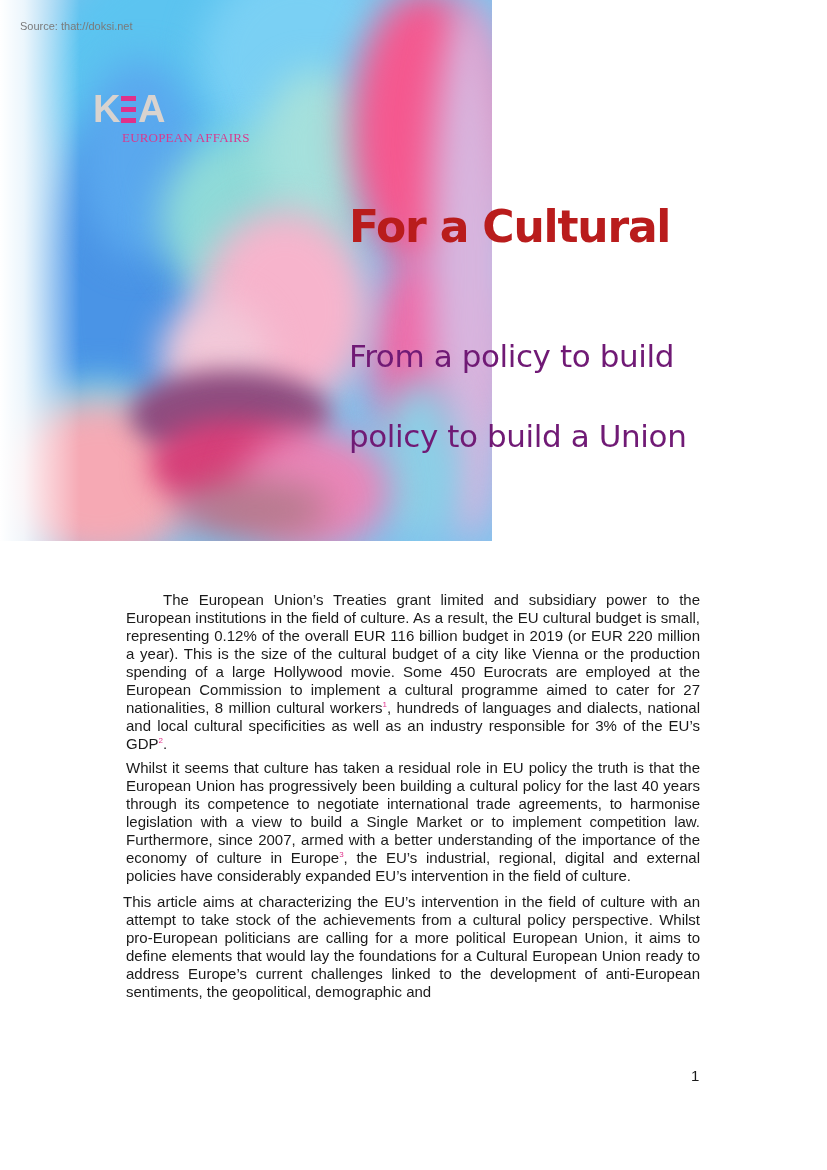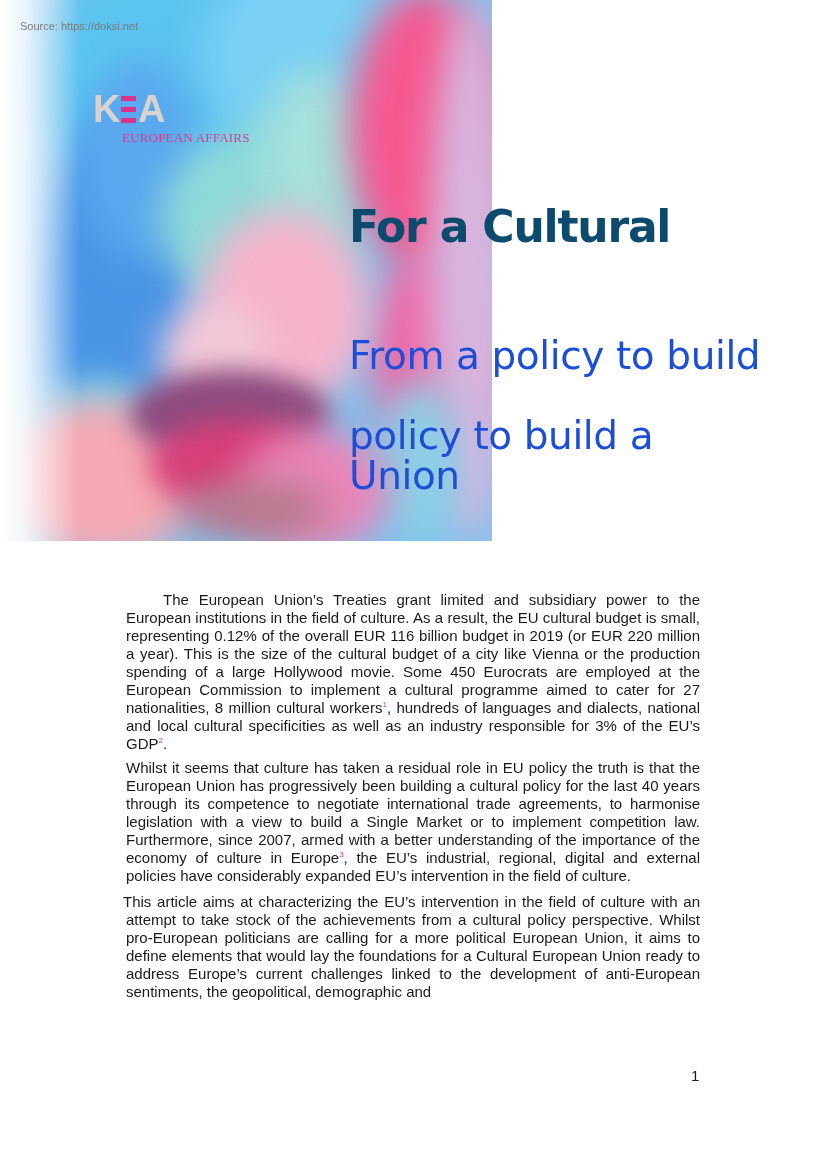--- a/index.html
+++ b/index.html
@@ -36,27 +36,27 @@
   .logo .e { position: absolute; left: 28px; top: 2px; width: 15px; height: 27px; }
   .logo .e span { display: block; height: 5px; background: #e0308a; margin-bottom: 6px; }
   .logo .sub {
     position: absolute; left: 29px; top: 36px; white-space: nowrap;
     font-family: "Liberation Serif", serif; font-size: 13px; letter-spacing: 0.2px;
     color: #d83a8e;
   }
   .title {
     position: absolute; left: 349px; top: 200px; margin: 0;
     font-family: "DejaVu Sans", sans-serif; font-weight: bold;
-    font-size: 44px; line-height: 54px; color: #0c4a6e;
+    font-size: 44px; line-height: 54px; color: #b91c1c;
     letter-spacing: -1.2px; z-index: 5;
   }
   .subtitle {
     position: absolute; left: 349px; top: 336px; margin: 0; width: 420px;
     font-family: "DejaVu Sans", sans-serif; font-weight: normal;
-    font-size: 39px; line-height: 40px; color: #1d4ed8;
+    font-size: 31px; line-height: 40px; color: #701a75;
     letter-spacing: -0.4px; z-index: 5;
   }
   .body-text {
     position: absolute; left: 126px; top: 591px; width: 574px;
     font-family: Liberation Sans, sans-serif; font-size: 15px; line-height: 18px;
     color: #1a1a1a;
   }
   .body-text p { margin: 0 0 6px 0; text-align: justify; hyphens: manual; }
   .body-text p.first { text-indent: 37px; }
   .body-text p.third { text-indent: -3px; margin-top: 8px; }
@@ -85,21 +85,21 @@
   <div class="blob" style="left:160px;top:300px;width:110px;height:120px;background:#f2c8d8;"></div>
   <div class="blob" style="left:40px;top:380px;width:120px;height:100px;background:#7fd8e8;"></div>
   <div class="blob" style="left:0px;top:400px;width:200px;height:160px;background:#f6a9b4;"></div>
   <div class="blob" style="left:130px;top:370px;width:200px;height:90px;background:#8e4c7f;filter:blur(12px);"></div>
   <div class="blob" style="left:150px;top:420px;width:170px;height:90px;background:#d83e78;filter:blur(14px);"></div>
   <div class="blob" style="left:240px;top:430px;width:150px;height:120px;background:#ea86b8;"></div>
   <div class="blob" style="left:180px;top:480px;width:150px;height:60px;background:#b77a8e;"></div>
   <div class="fade-left"></div>
 </div>
 
-<div class="source">Source: https://doksi.net</div>
+<div class="source">Source: that://doksi.net</div>
 
 <div class="logo">
   <div class="letters">
     <span class="k">K</span>
     <div class="e">
         <span></span>
         <span></span>
         <span></span>
       </div>
     <span class="a">A</span>

